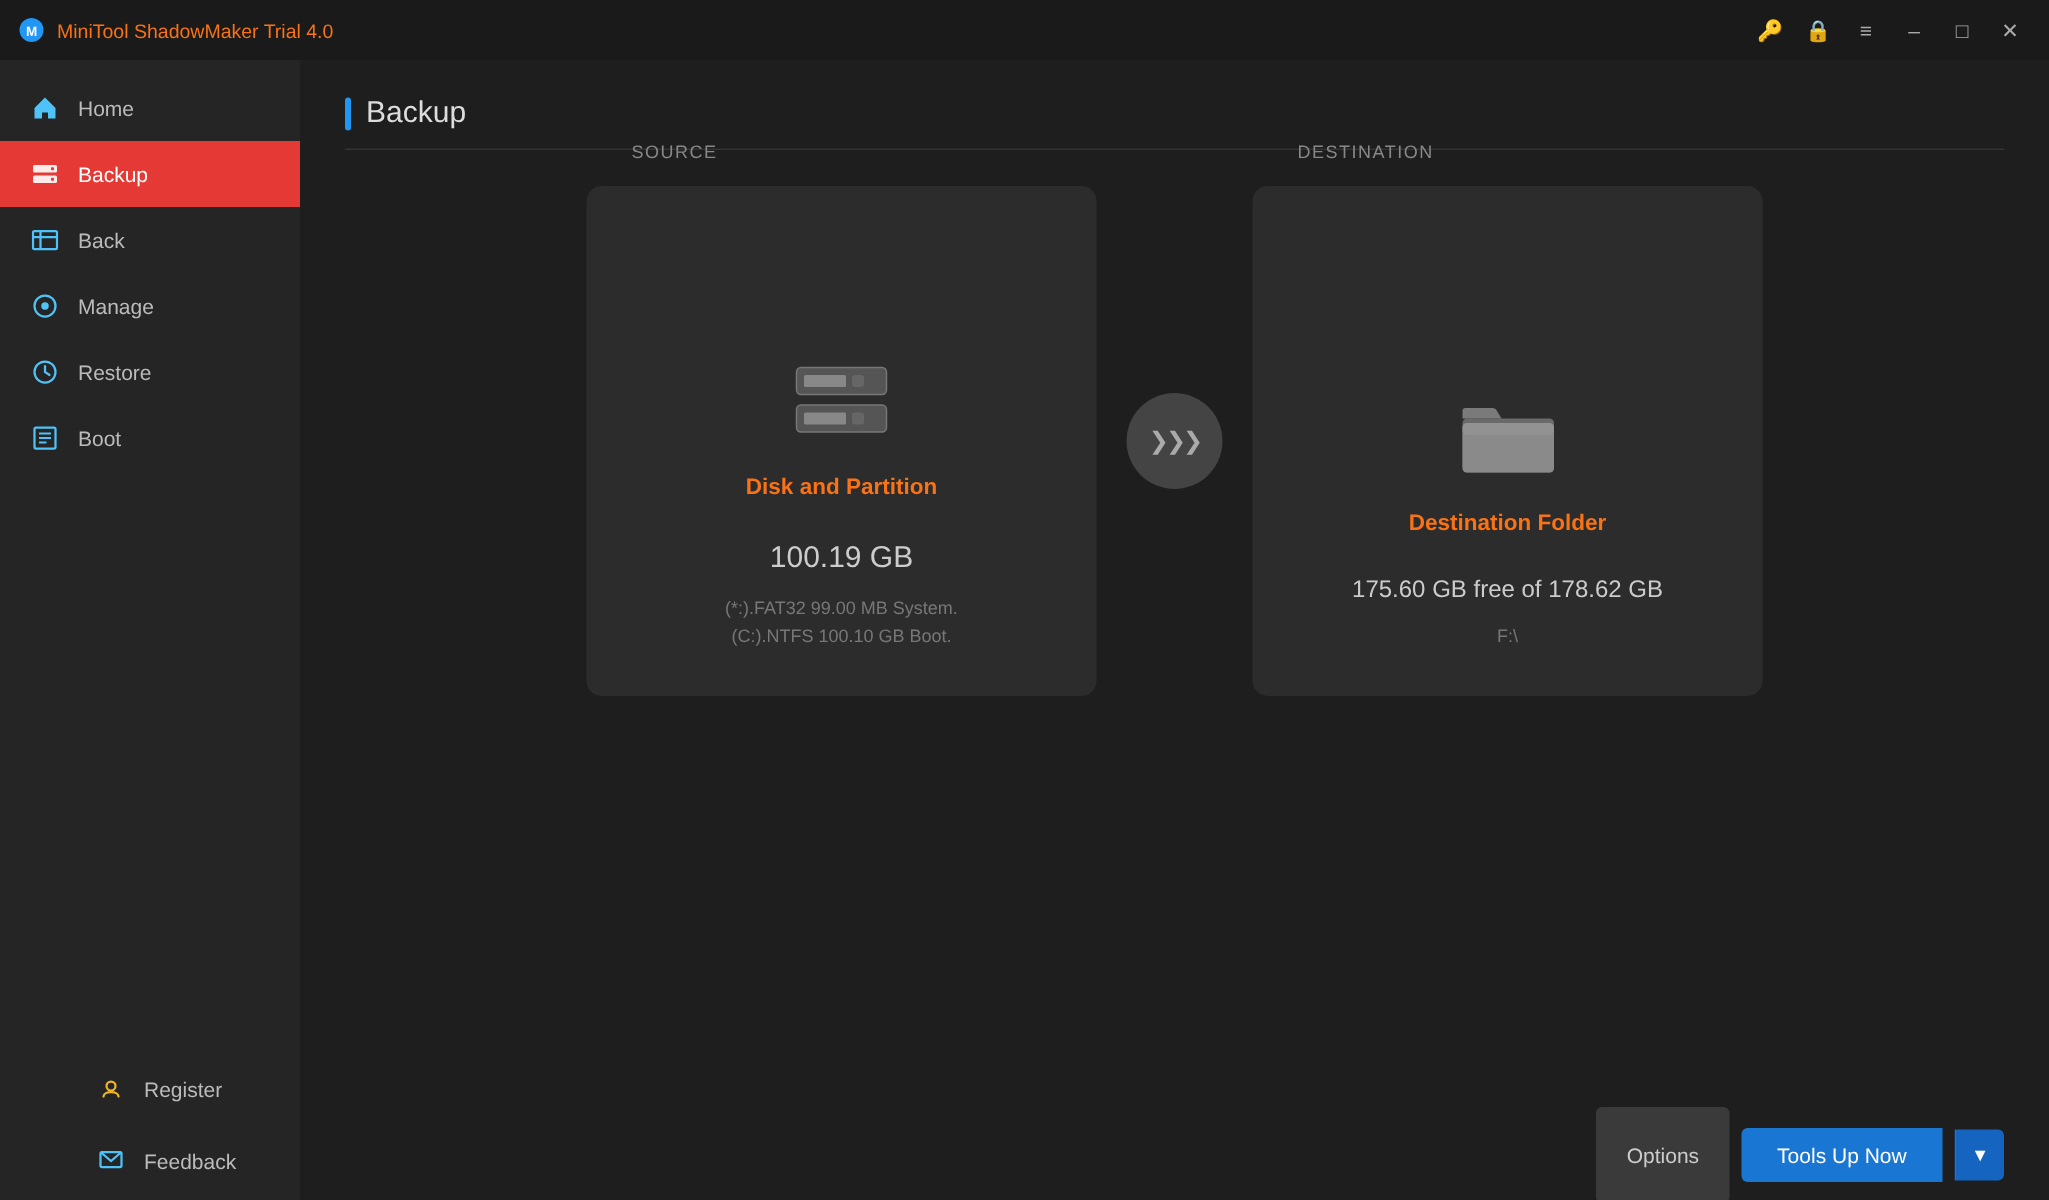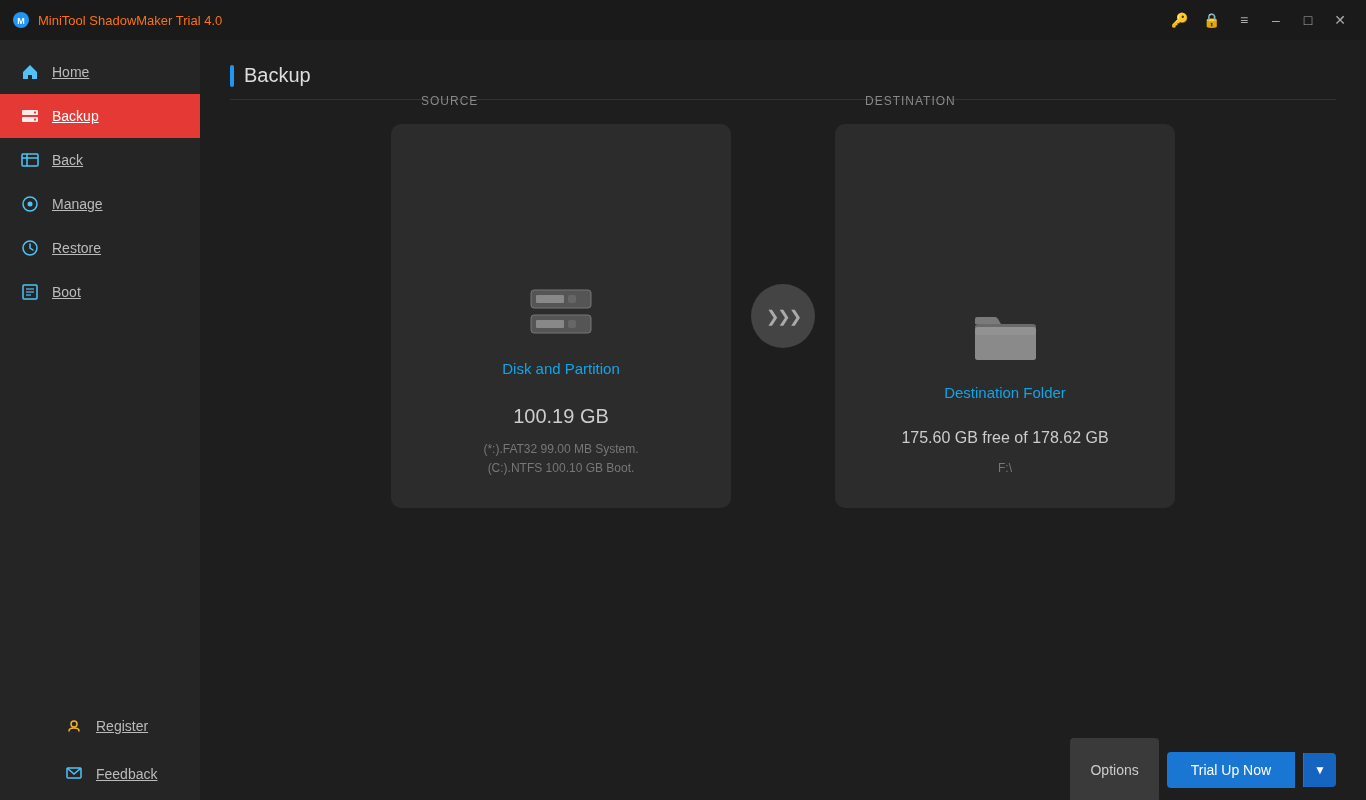--- a/index.html
+++ b/index.html
@@ -70,21 +70,20 @@
     }
     .nav-item {
       display: flex;
       align-items: center;
       gap: 12px;
       padding: 12px 20px;
       cursor: pointer;
       color: #bbb;
       font-size: 14px;
       border-radius: 0;
-      text-decoration: underline;
     }
     .nav-item.active {
       background: #e53935;
       color: #fff;
     }
     .nav-icon {
       width: 20px;
       height: 20px;
       display: flex;
       align-items: center;
@@ -131,21 +130,21 @@
       align-items: center;
       justify-content: center;
       gap: 0;
       margin-top: 20px;
     }
 
     .card {
       background: #2c2c2c;
       border-radius: 10px;
       width: 340px;
-      height: 384px;
+      height: 340px;
       display: flex;
       flex-direction: column;
       align-items: center;
       justify-content: center;
       padding: 30px;
       cursor: pointer;
       transition: background 0.2s;
     }
 
     .card-label {
@@ -155,22 +154,23 @@
       text-transform: uppercase;
       align-self: flex-start;
       margin-bottom: auto;
       margin-top: -60px;
     }
     .card-icon-area {
       margin-bottom: 16px;
     }
     .card-title {
       font-size: 15px;
-      color: #0ea5e9;
+      color: #f97316;
       margin-bottom: 12px;
+      font-weight: bold;
     }
     .card-size {
       font-size: 20px;
       color: #ccc;
       margin-bottom: 12px;
       margin-top: 16px;
     }
     .card-detail {
       font-size: 12px;
       color: #777;
@@ -416,18 +416,18 @@
         </div>
         <span class="card-title">Destination Folder</span>
         <span class="card-size" style="font-size: 16px;">175.60 GB free of 178.62 GB</span>
         <span class="card-detail">F:\</span>
       </div>
 
     </div>
 
     <div id="bottom-bar">
       <button id="options-btn">Options</button>
-      <button id="backup-now-btn">Trial Up Now</button>
+      <button id="backup-now-btn">Tools Up Now</button>
       <button id="backup-dropdown">▼</button>
     </div>
 
   </div>
 </div>
 
 </body></html>

